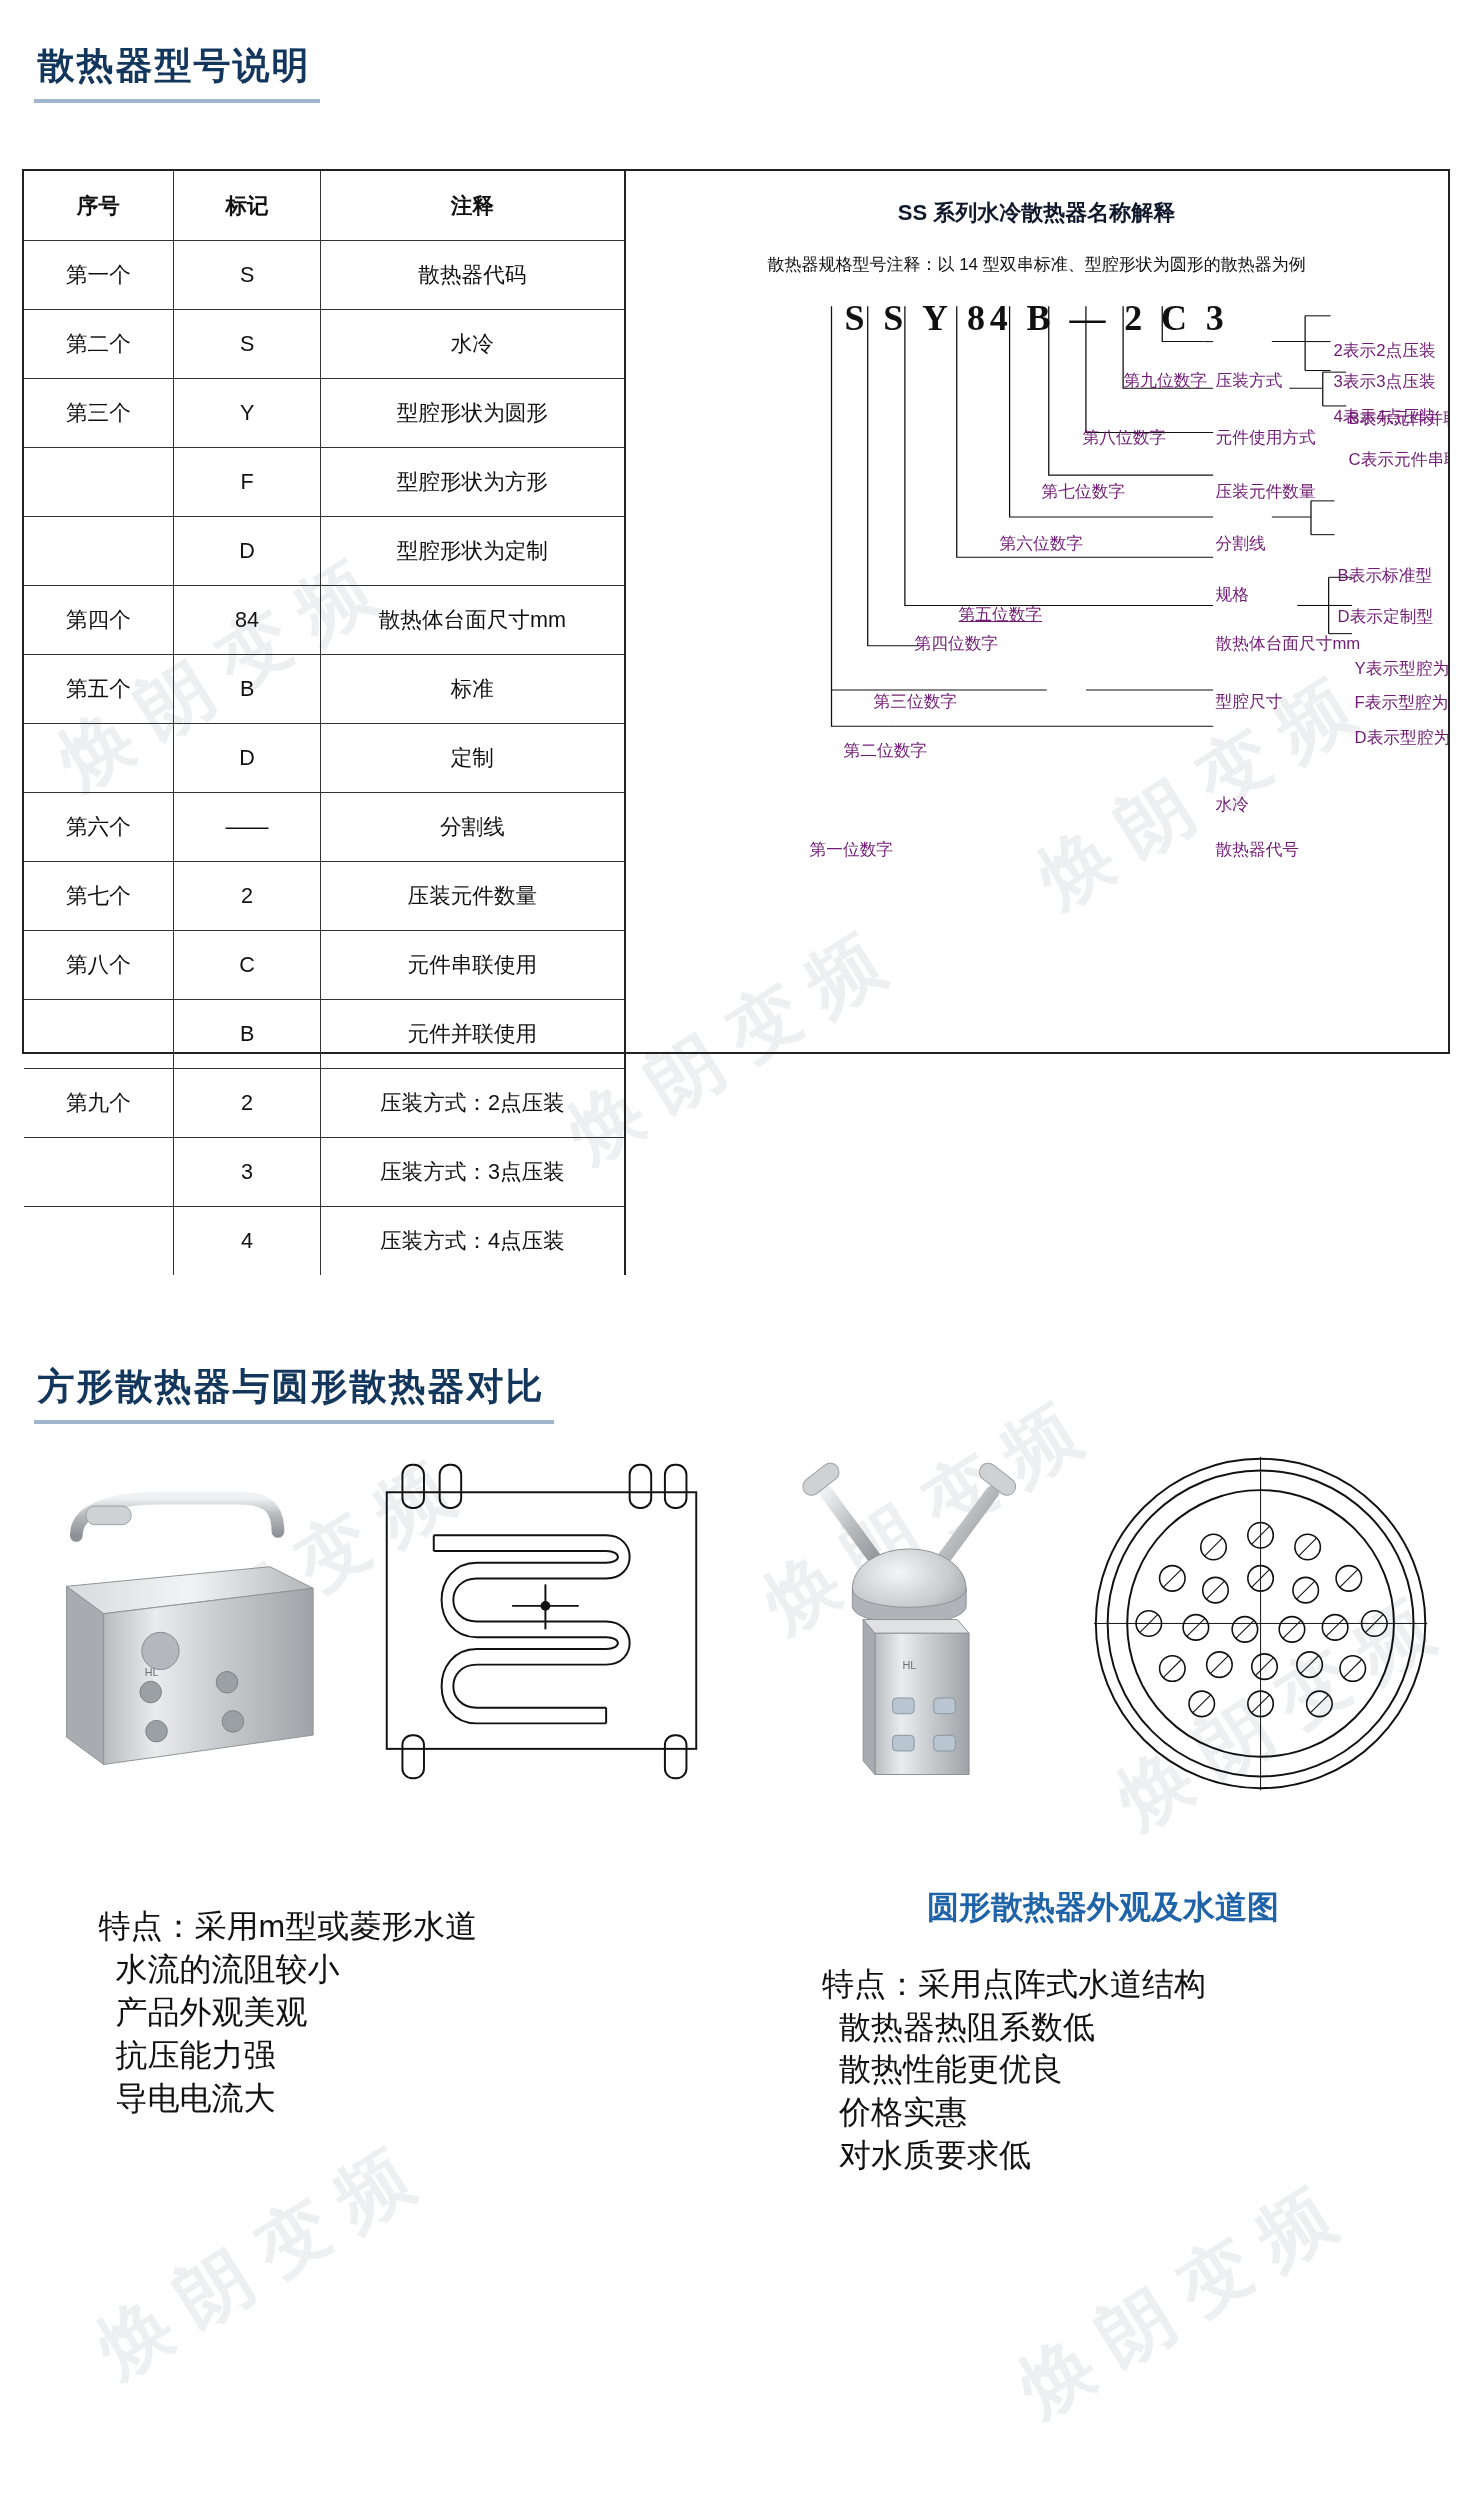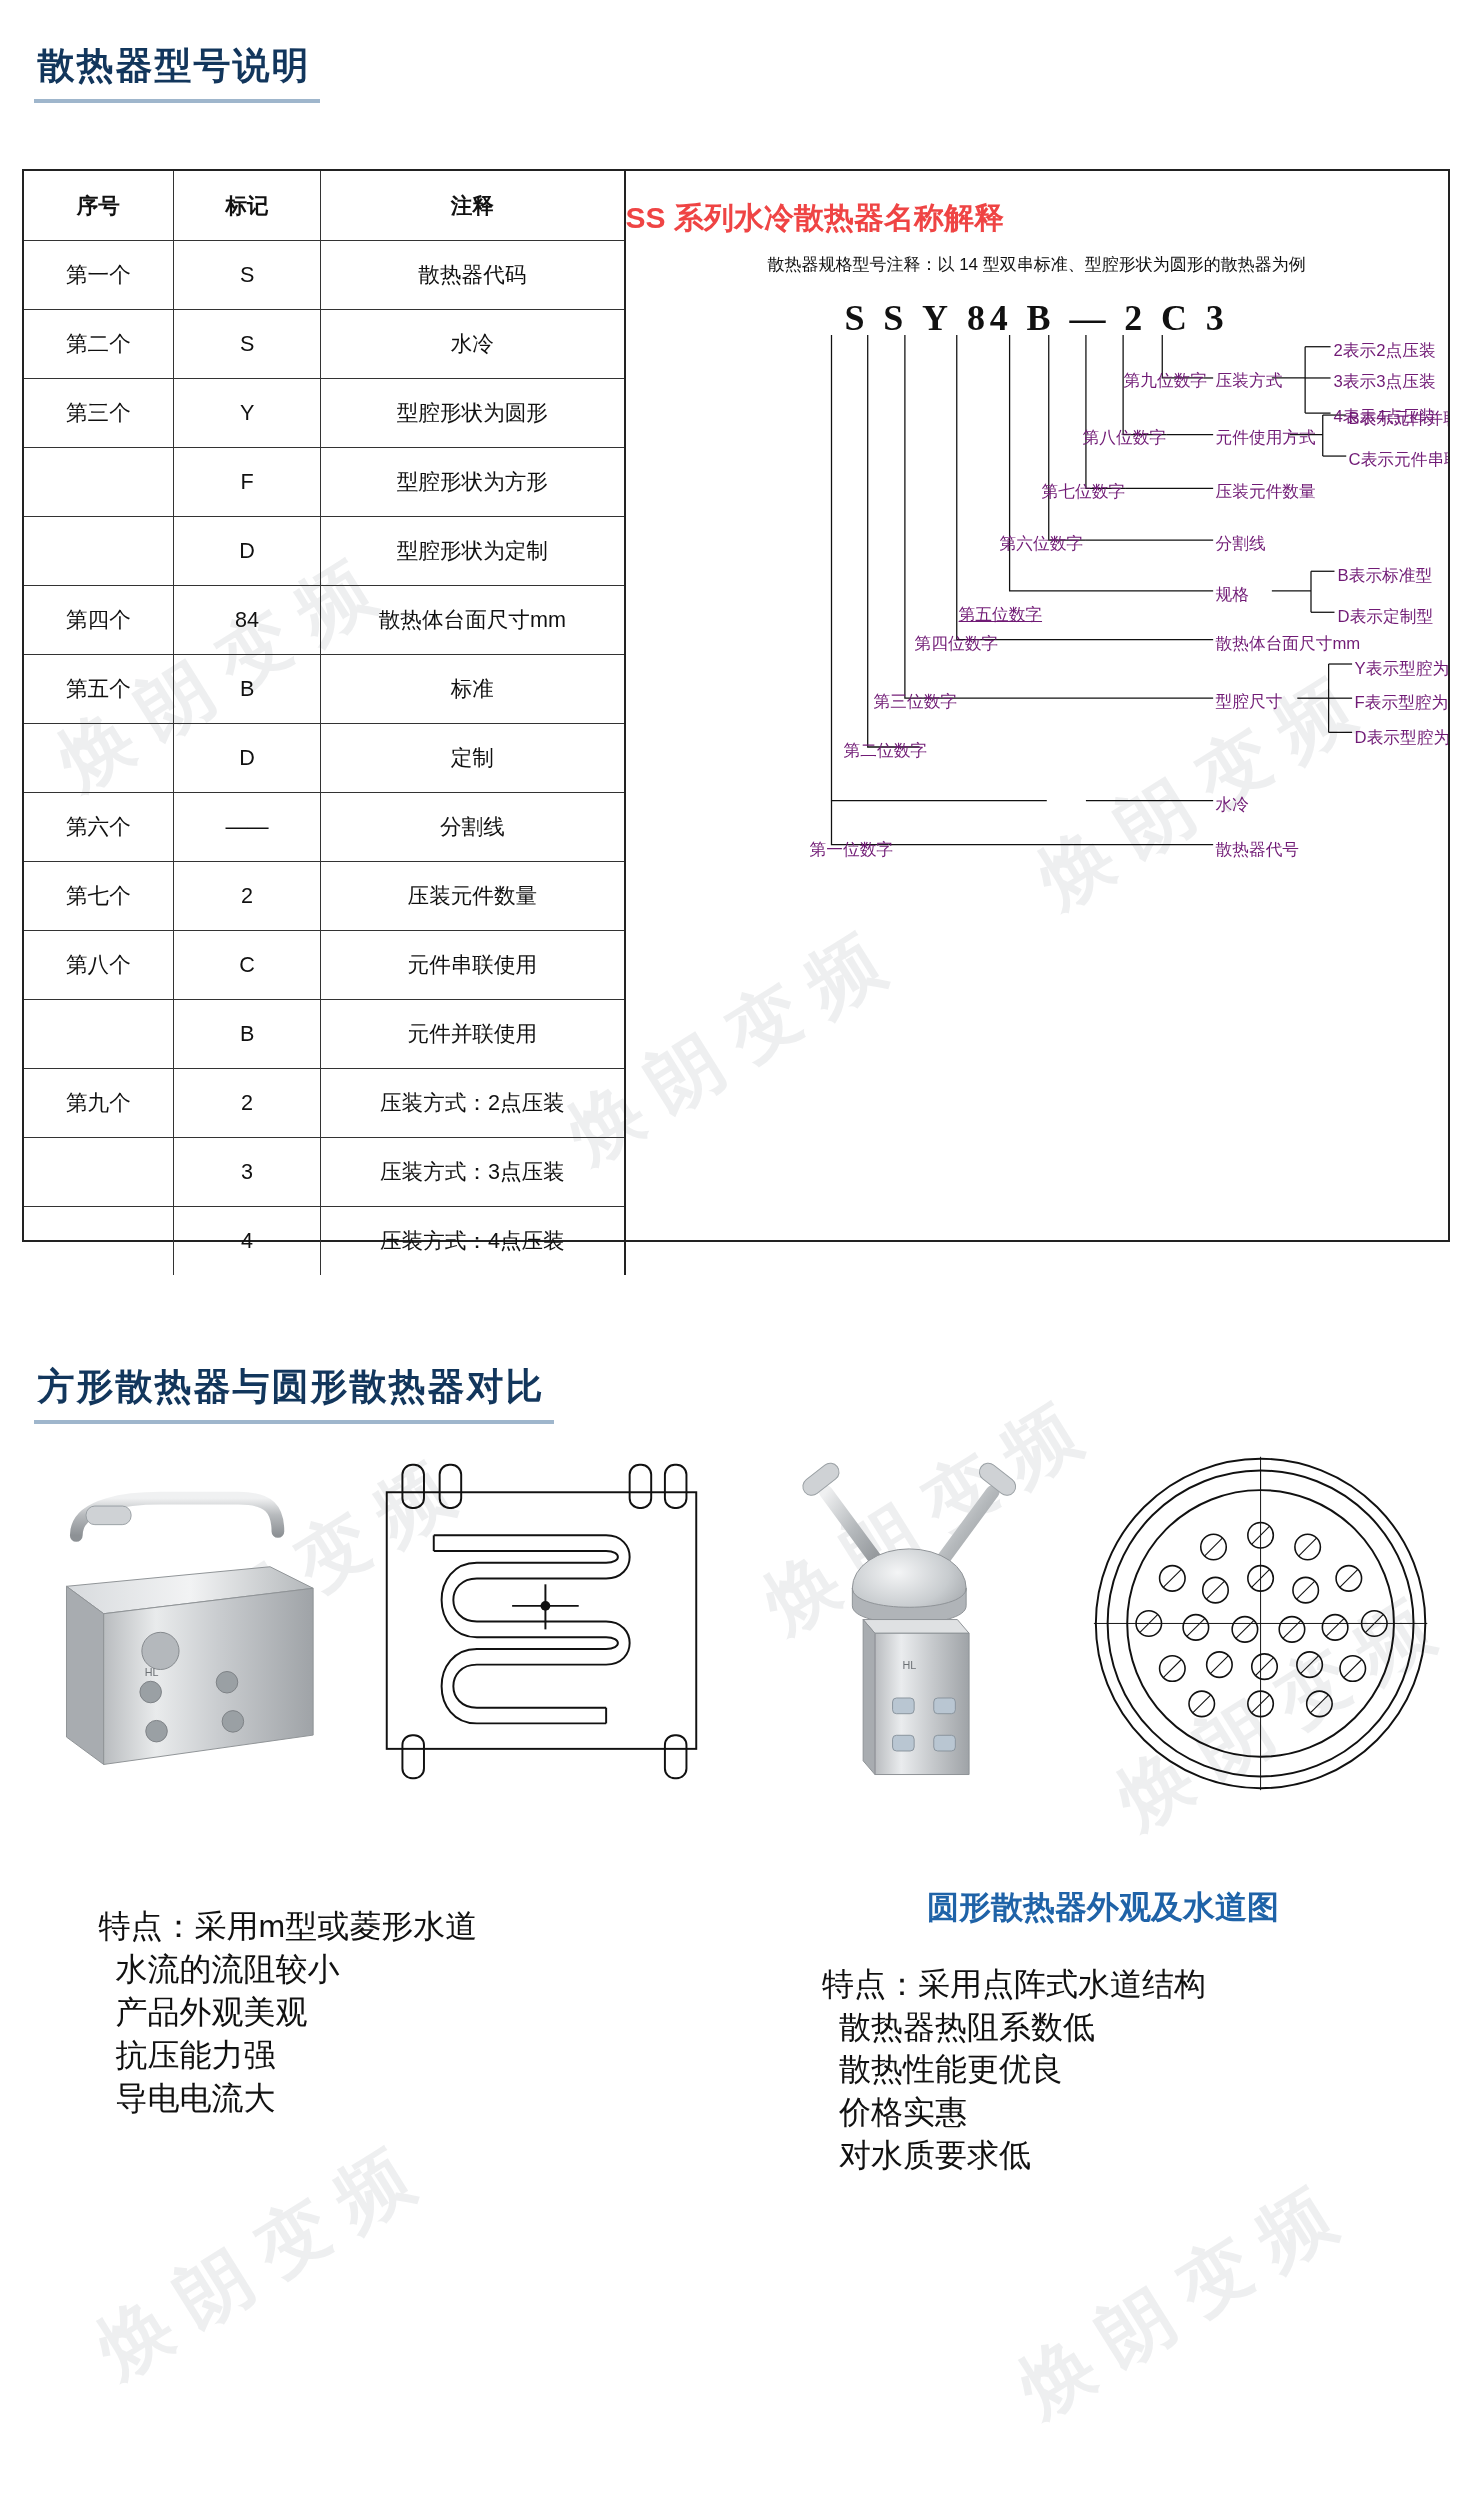--- a/index.html
+++ b/index.html
@@ -27,21 +27,21 @@
   }
   .sec1-head-wrap { position: absolute; left: 21.6px; top: 41px; }
   .sec2-head-wrap { position: absolute; left: 21.6px; top: 1362px; }
 
   
   .panel {
     position: absolute;
     left: 21.6px;
     top: 169px;
     width: 1428px;
-    height: 1073px;
+    height: 885px;
     border: 2px solid #222;
     display: flex;
   }
 
   
   .spec-table {
     width: 601px;
     border-collapse: collapse;
     table-layout: fixed;
   }
@@ -64,23 +64,24 @@
   
   .diagram {
     position: relative;
     flex: 1;
     overflow: hidden;
   }
   .diagram-title {
     position: absolute;
     top: 27.4px;
     left: 0; right: 0;
-    font-size: 30px;
+    text-align: center;
+    font-size: 22px;
     font-weight: bold;
-    color: #ef4444;
+    color: #0f172a;
   }
   .diagram-sub {
     position: absolute;
     top: 82px;
     left: 0; right: 0;
     text-align: center;
     font-size: 17px;
     color: #111;
   }
   .code-line {

